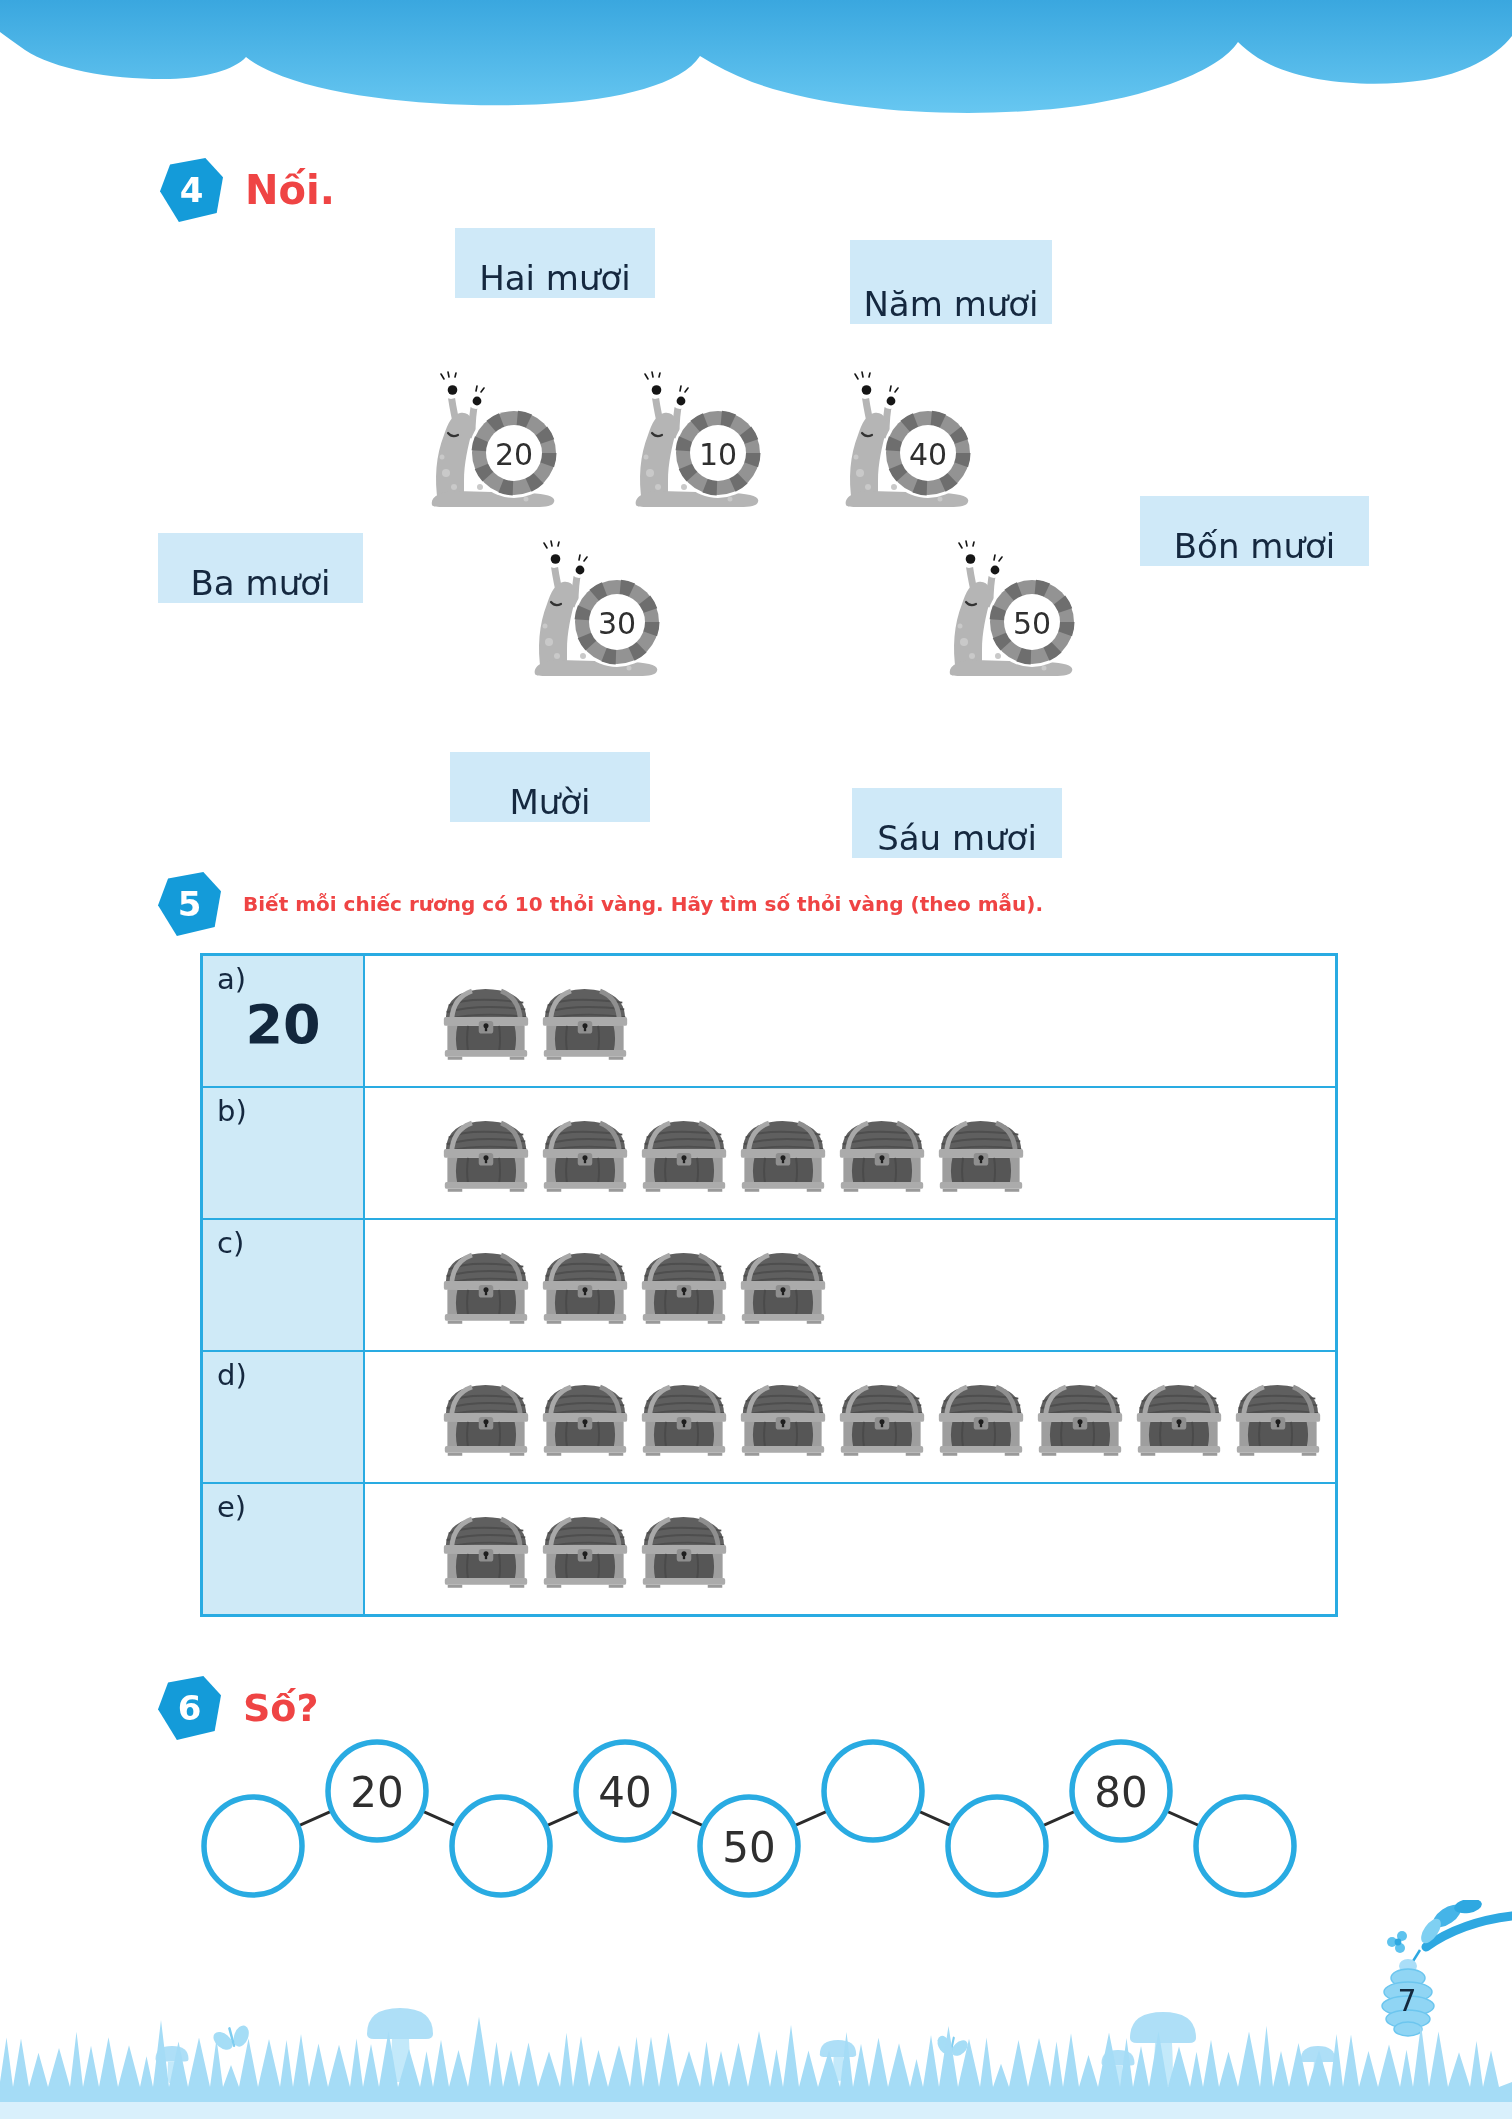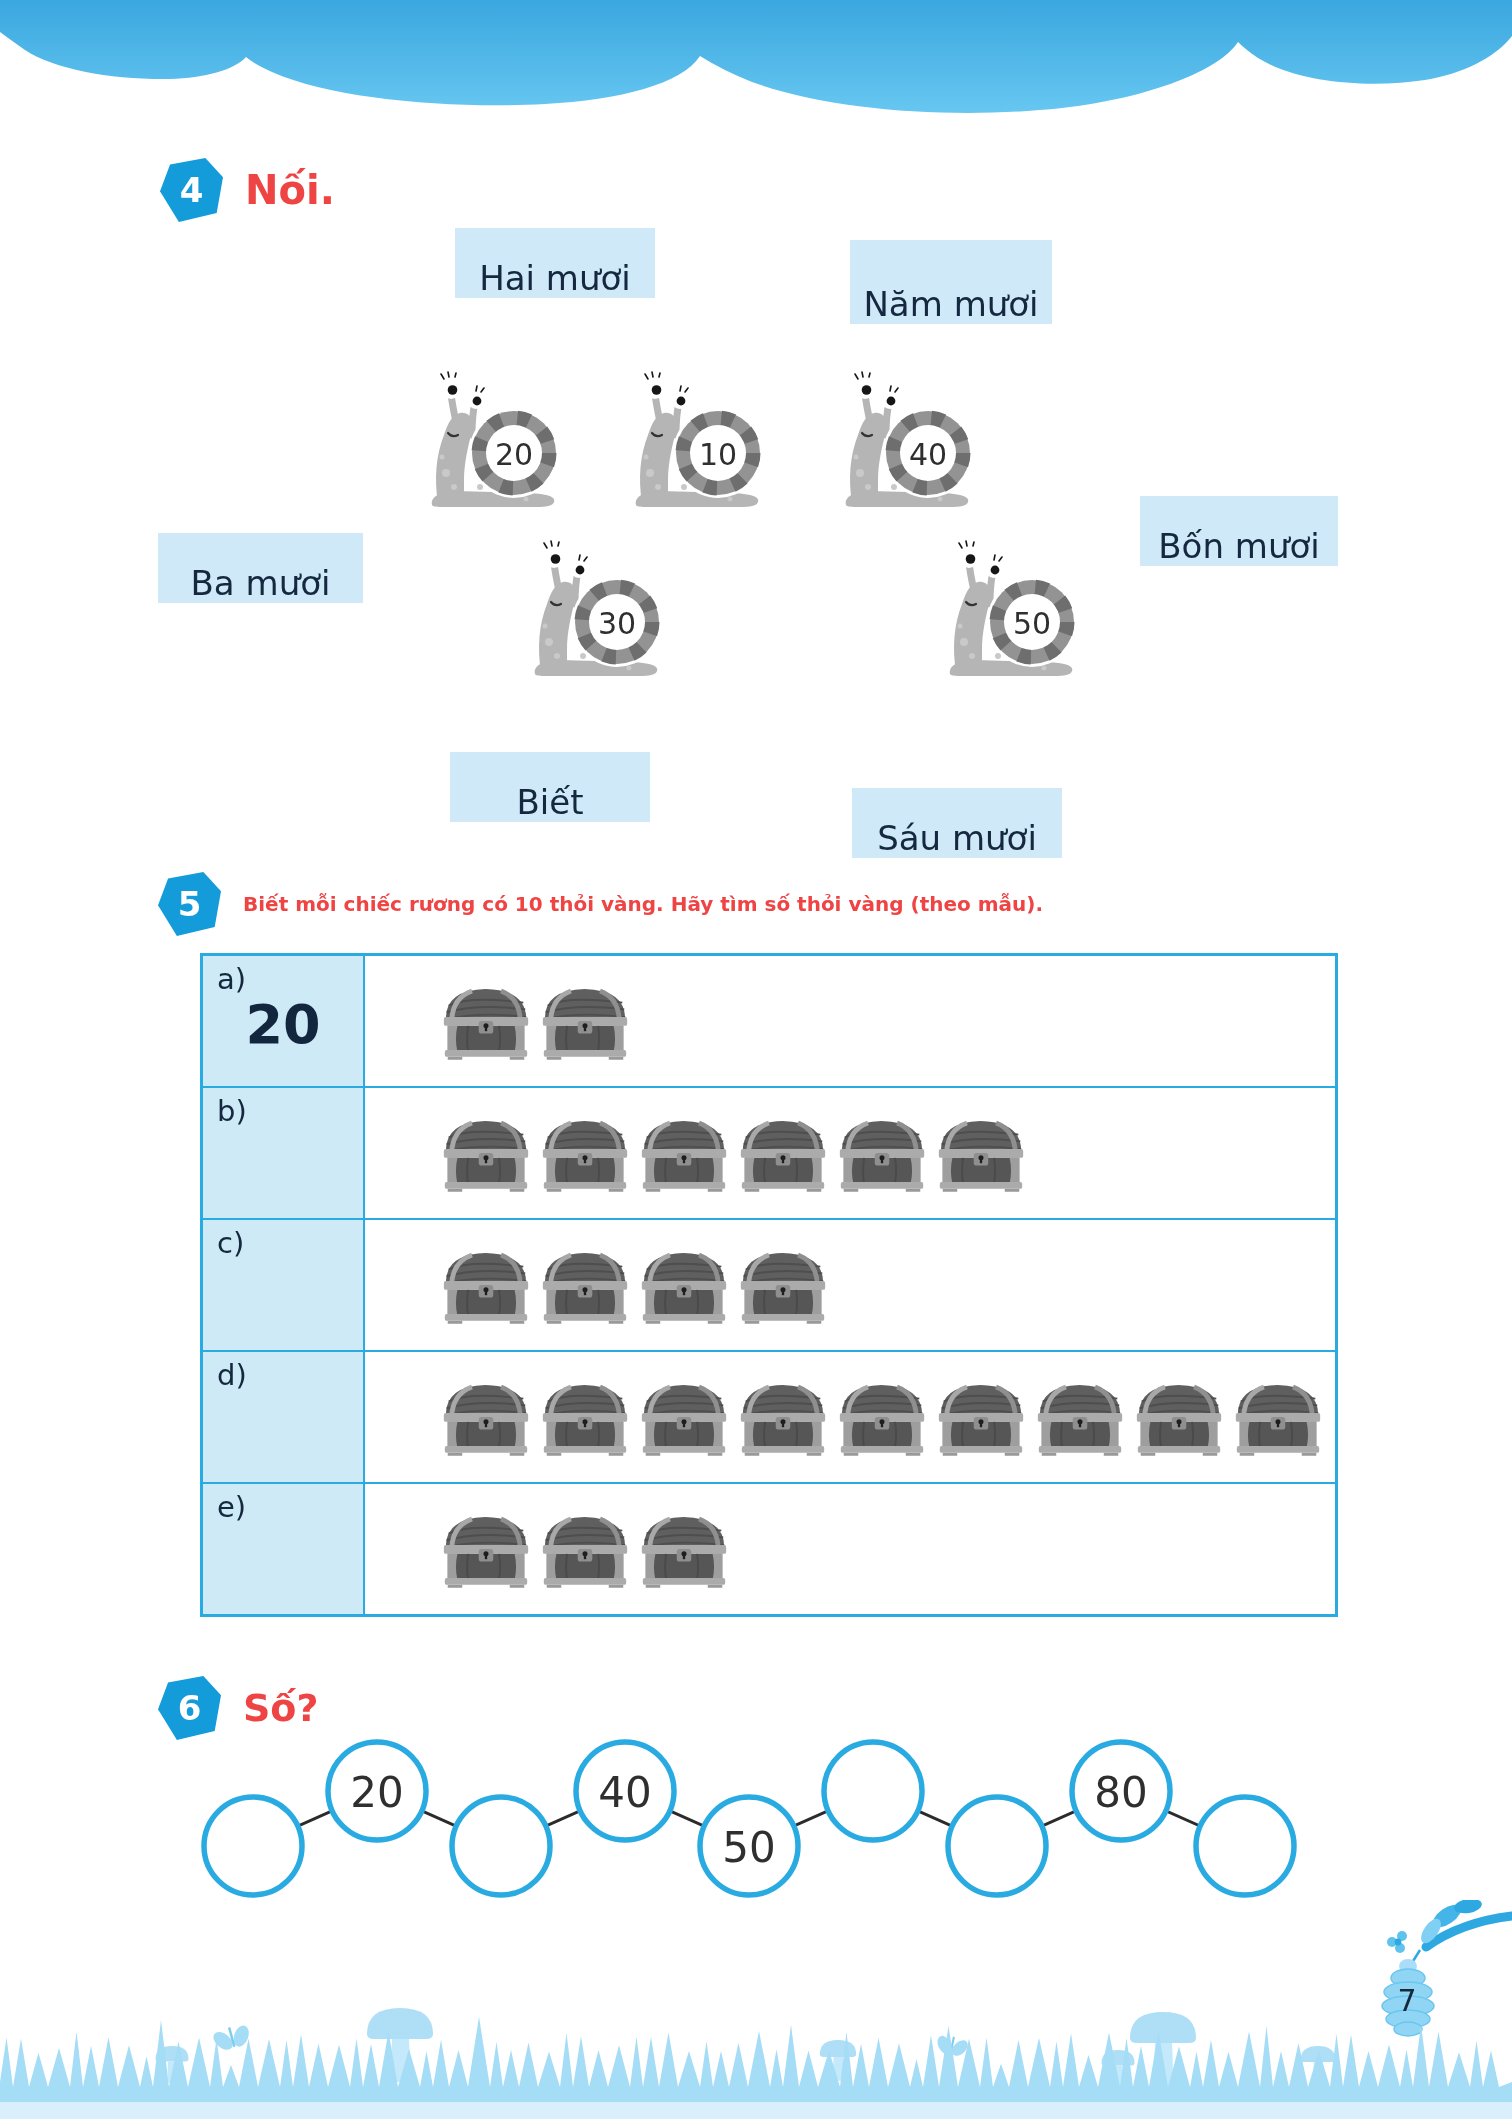--- a/index.html
+++ b/index.html
@@ -130,25 +130,25 @@
 
   <div class="word-box" style="left:455px;top:228px;width:200px;height:70px">
     <span>Hai mươi</span>
   </div>
   <div class="word-box" style="left:850px;top:240px;width:202px;height:84px">
     <span>Năm mươi</span>
   </div>
   <div class="word-box" style="left:158px;top:533px;width:205px;height:70px">
     <span>Ba mươi</span>
   </div>
-  <div class="word-box" style="left:1140px;top:496px;width:198px;height:70px">
+  <div class="word-box" style="left:1140px;top:496px;width:229px;height:70px">
     <span>Bốn mươi</span>
   </div>
   <div class="word-box" style="left:450px;top:752px;width:200px;height:70px">
-    <span>Biết</span>
+    <span>Mười</span>
   </div>
   <div class="word-box" style="left:852px;top:788px;width:210px;height:70px">
     <span>Sáu mươi</span>
   </div>
 
   <div class="snail" style="left:422px;top:369px">
     <svg viewBox="0 0 140 140">
         <use href="#snail-def"></use>
       <text class="snail-num" x="92" y="85" text-anchor="middle" dominant-baseline="central">20</text>
       </svg>

